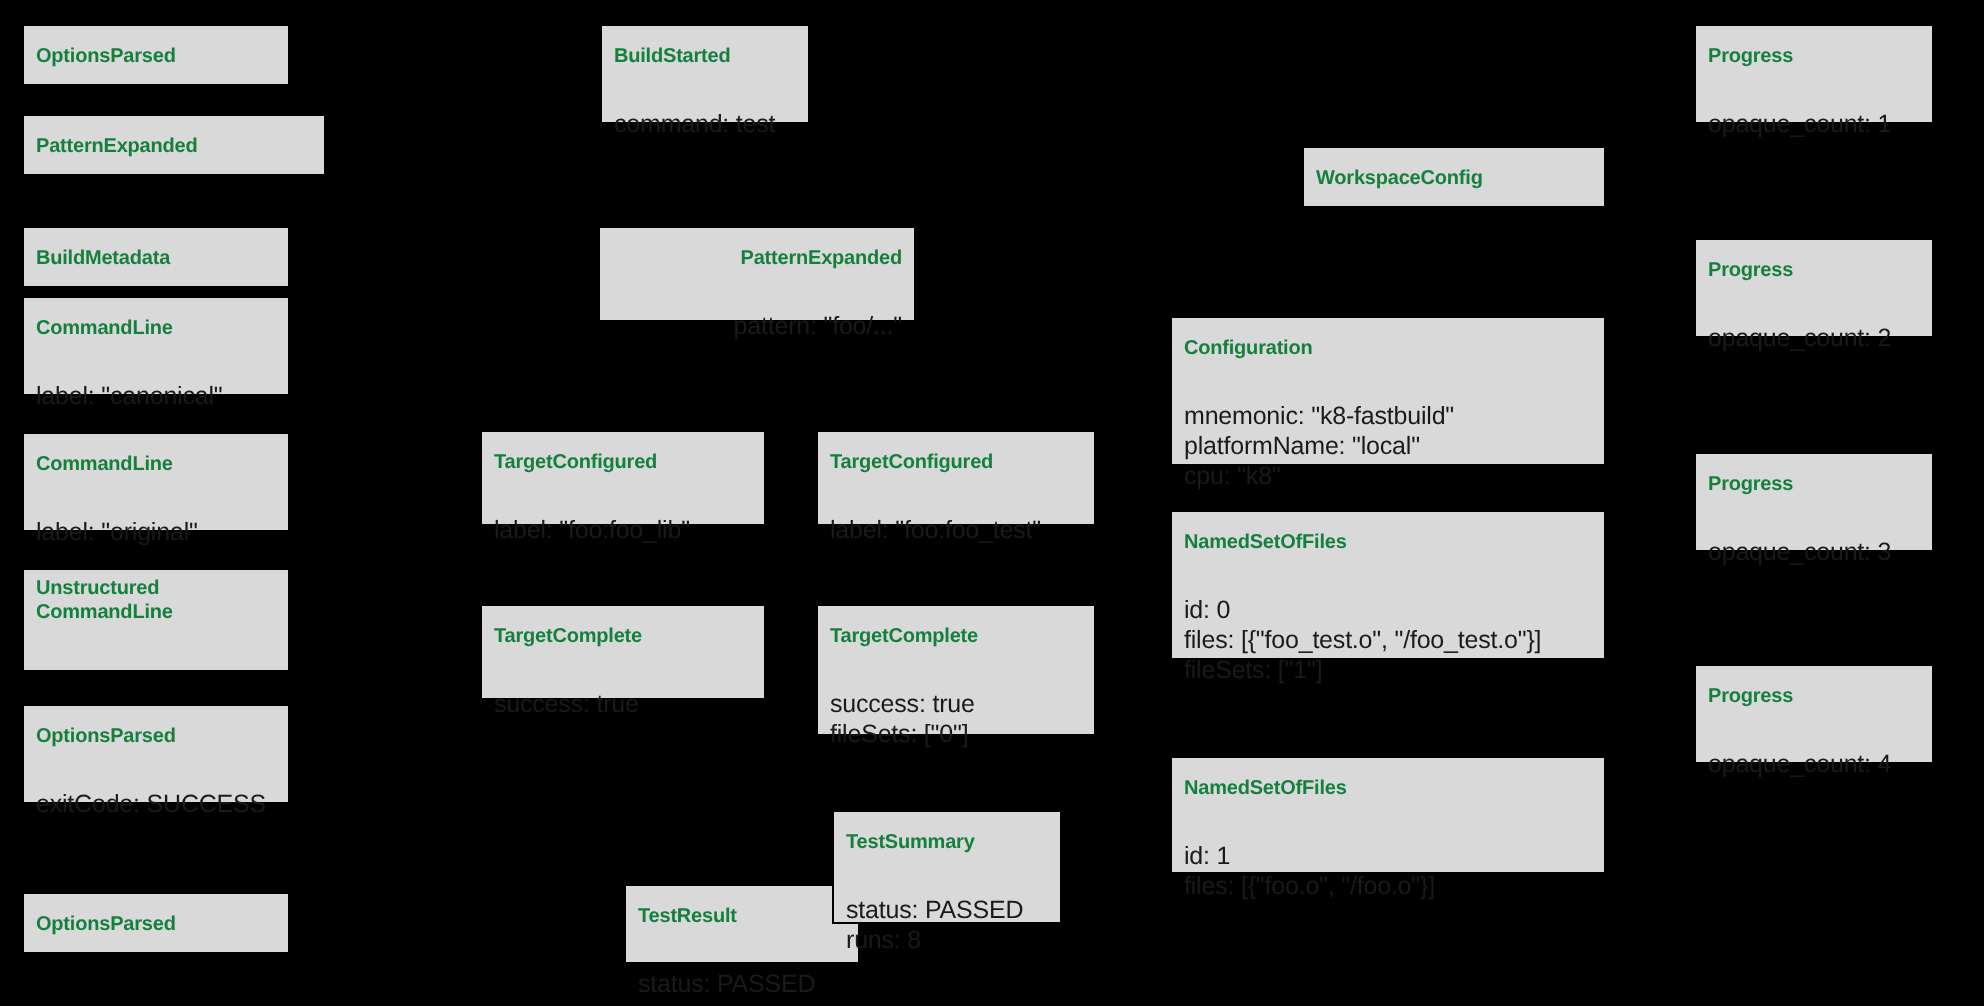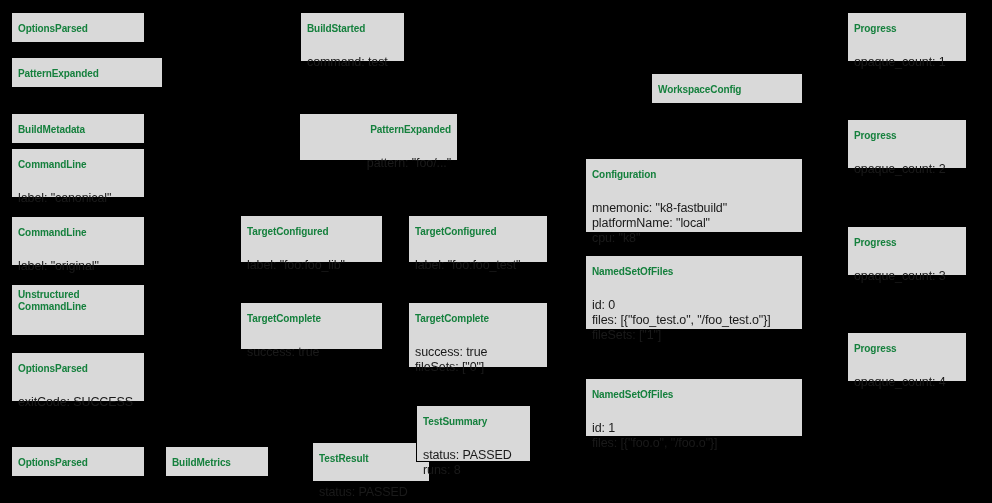--- a/index.html
+++ b/index.html
@@ -75,23 +75,20 @@
       <div><span class="title wrap">Unstructured CommandLine</span></div>
     </div>
     <div class="node" style="left: 11px; top: 352px; width: 134px; height: 50px; background: rgb(217, 217, 217); border-color: rgb(0, 0, 0);">
       <div><span class="title">OptionsParsed</span></div>
       <div class="fields">
         <div class="field">exitCode: SUCCESS</div>
       </div>
     </div>
     <div class="node" style="left: 11px; top: 446px; width: 134px; height: 31px; background: rgb(217, 217, 217); border-color: rgb(0, 0, 0);">
       <div><span class="title">OptionsParsed</span></div>
-    </div>
-    <div class="node" style="left: 165px; top: 446px; width: 104px; height: 31px; background: rgb(217, 217, 217); border-color: rgb(0, 0, 0);">
-      <div><span class="title">BuildMetrics</span></div>
     </div>
     <div class="node" style="left: 300px; top: 12px; width: 105px; height: 50px; background: rgb(217, 217, 217); border-color: rgb(0, 0, 0);">
       <div><span class="title">BuildStarted</span></div>
       <div class="fields">
         <div class="field">command: test</div>
       </div>
     </div>
     <div class="node" style="left: 299px; top: 113px; width: 159px; height: 48px; background: rgb(217, 217, 217); border-color: rgb(0, 0, 0); text-align: right;">
       <div><span class="title">PatternExpanded</span></div>
       <div class="fields">

